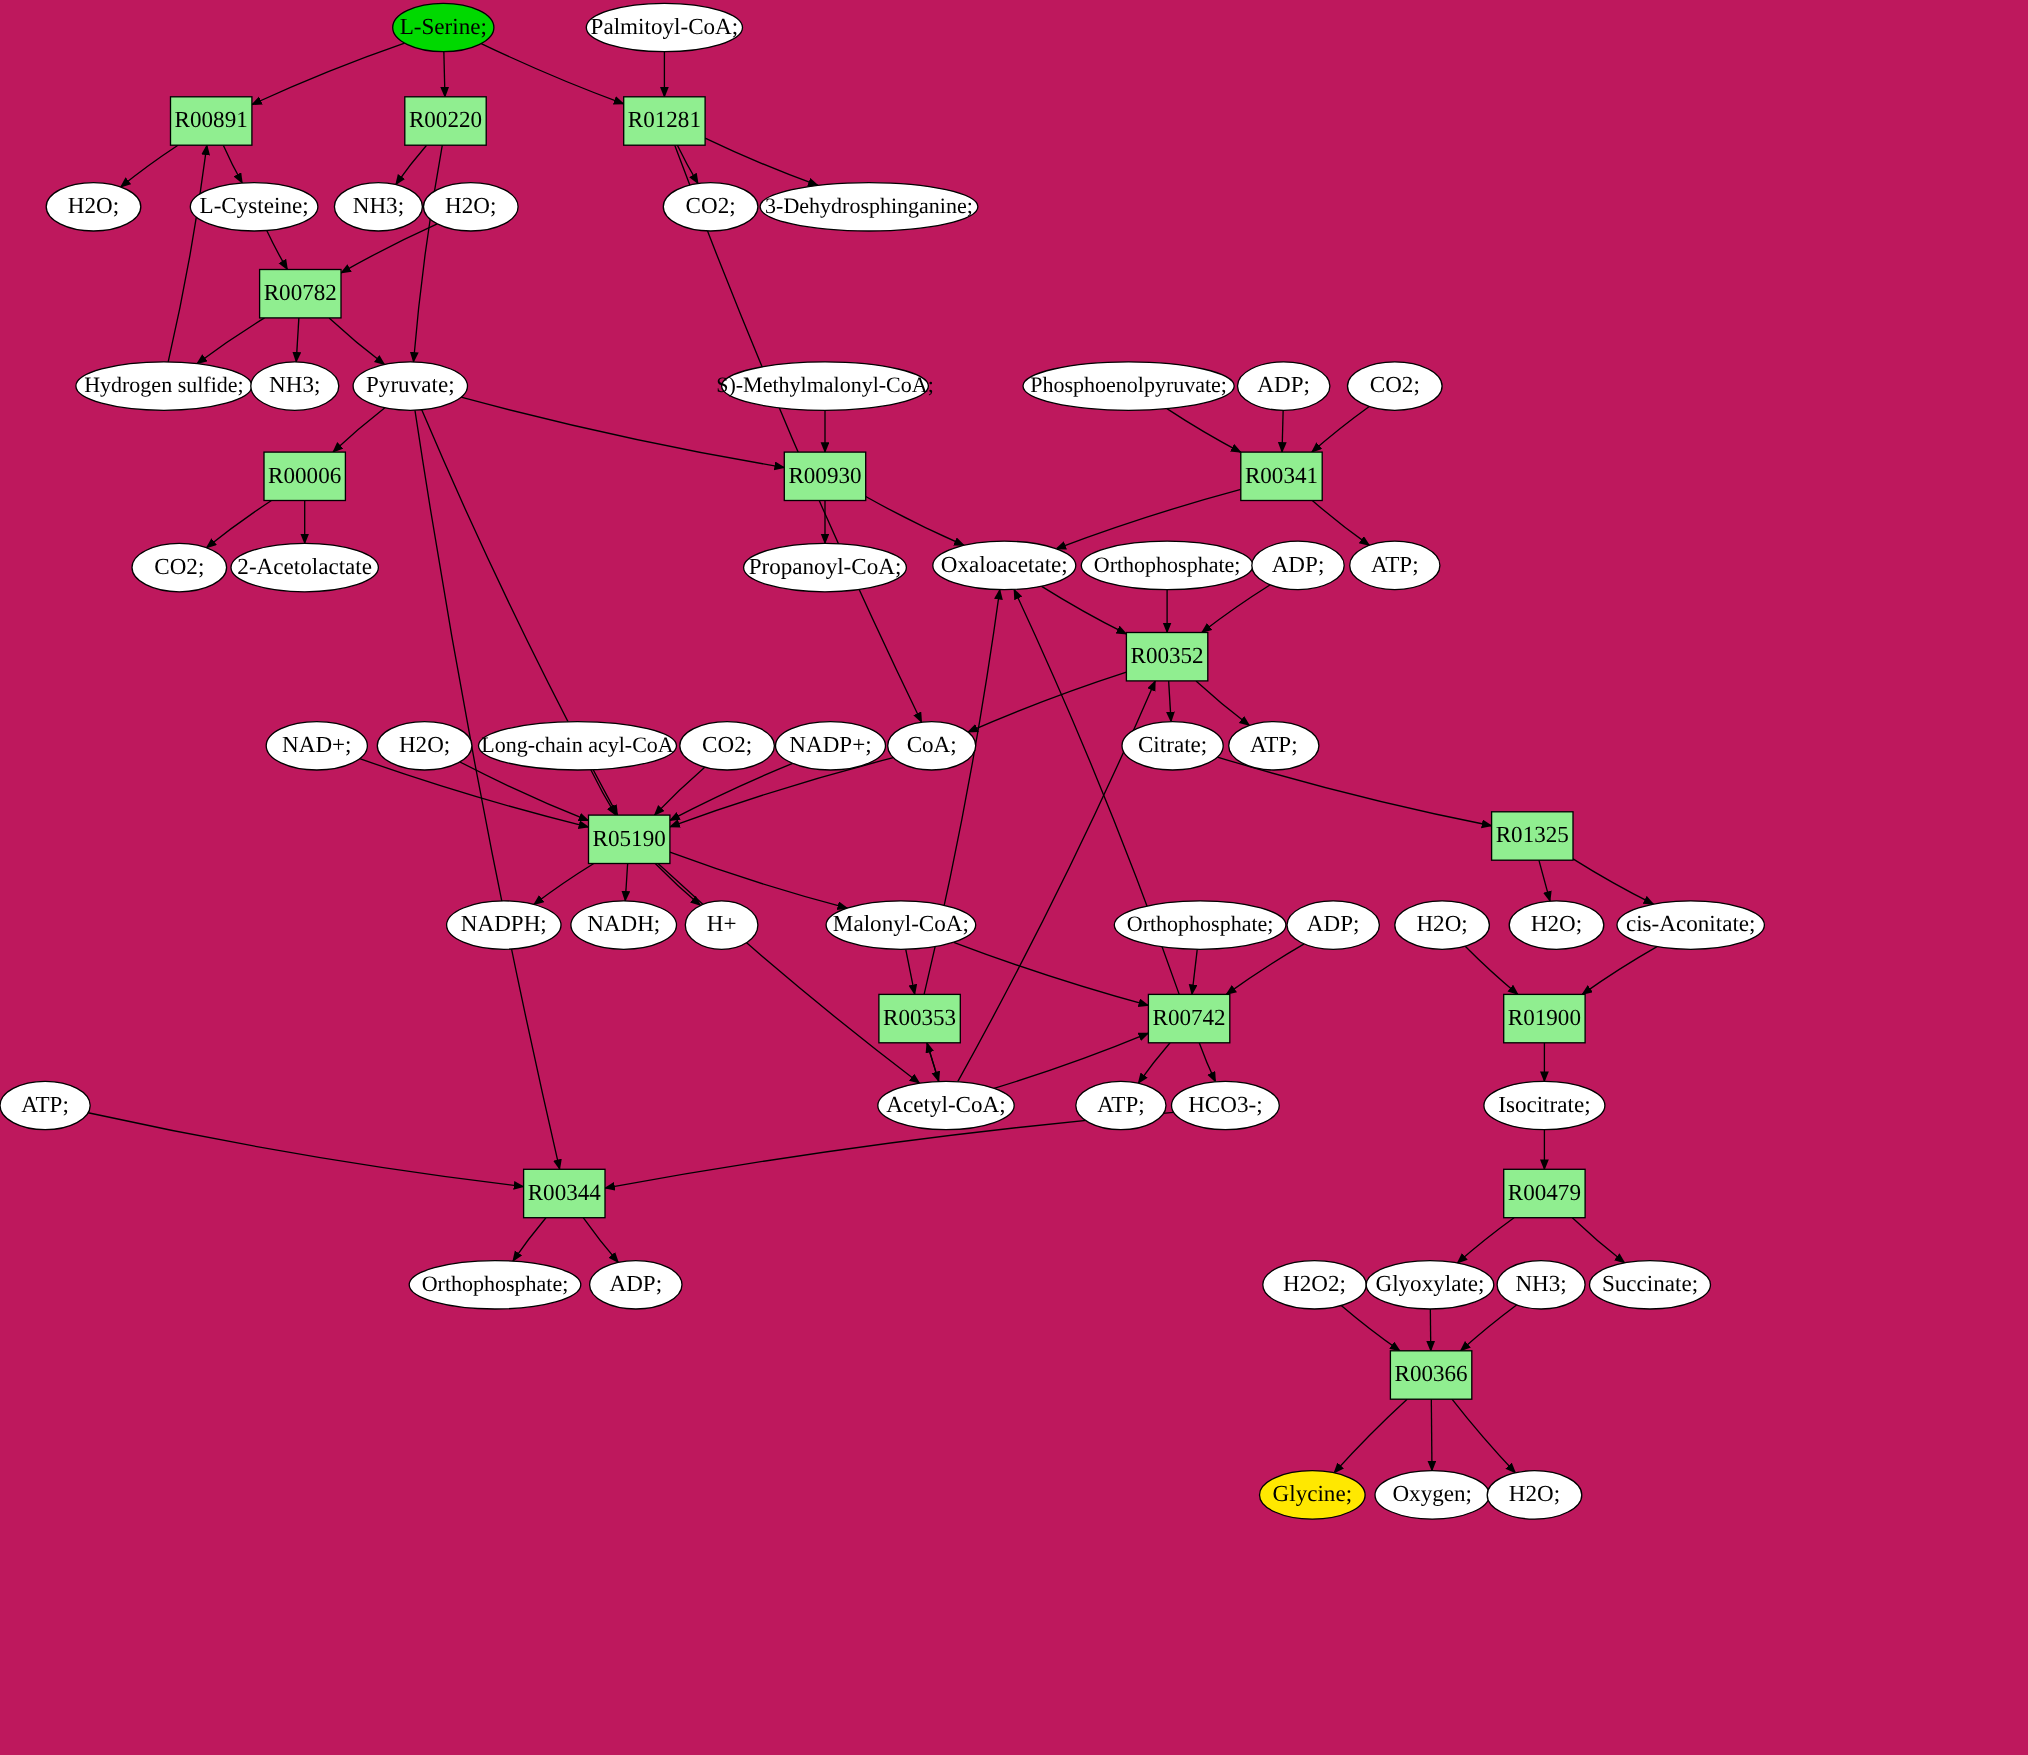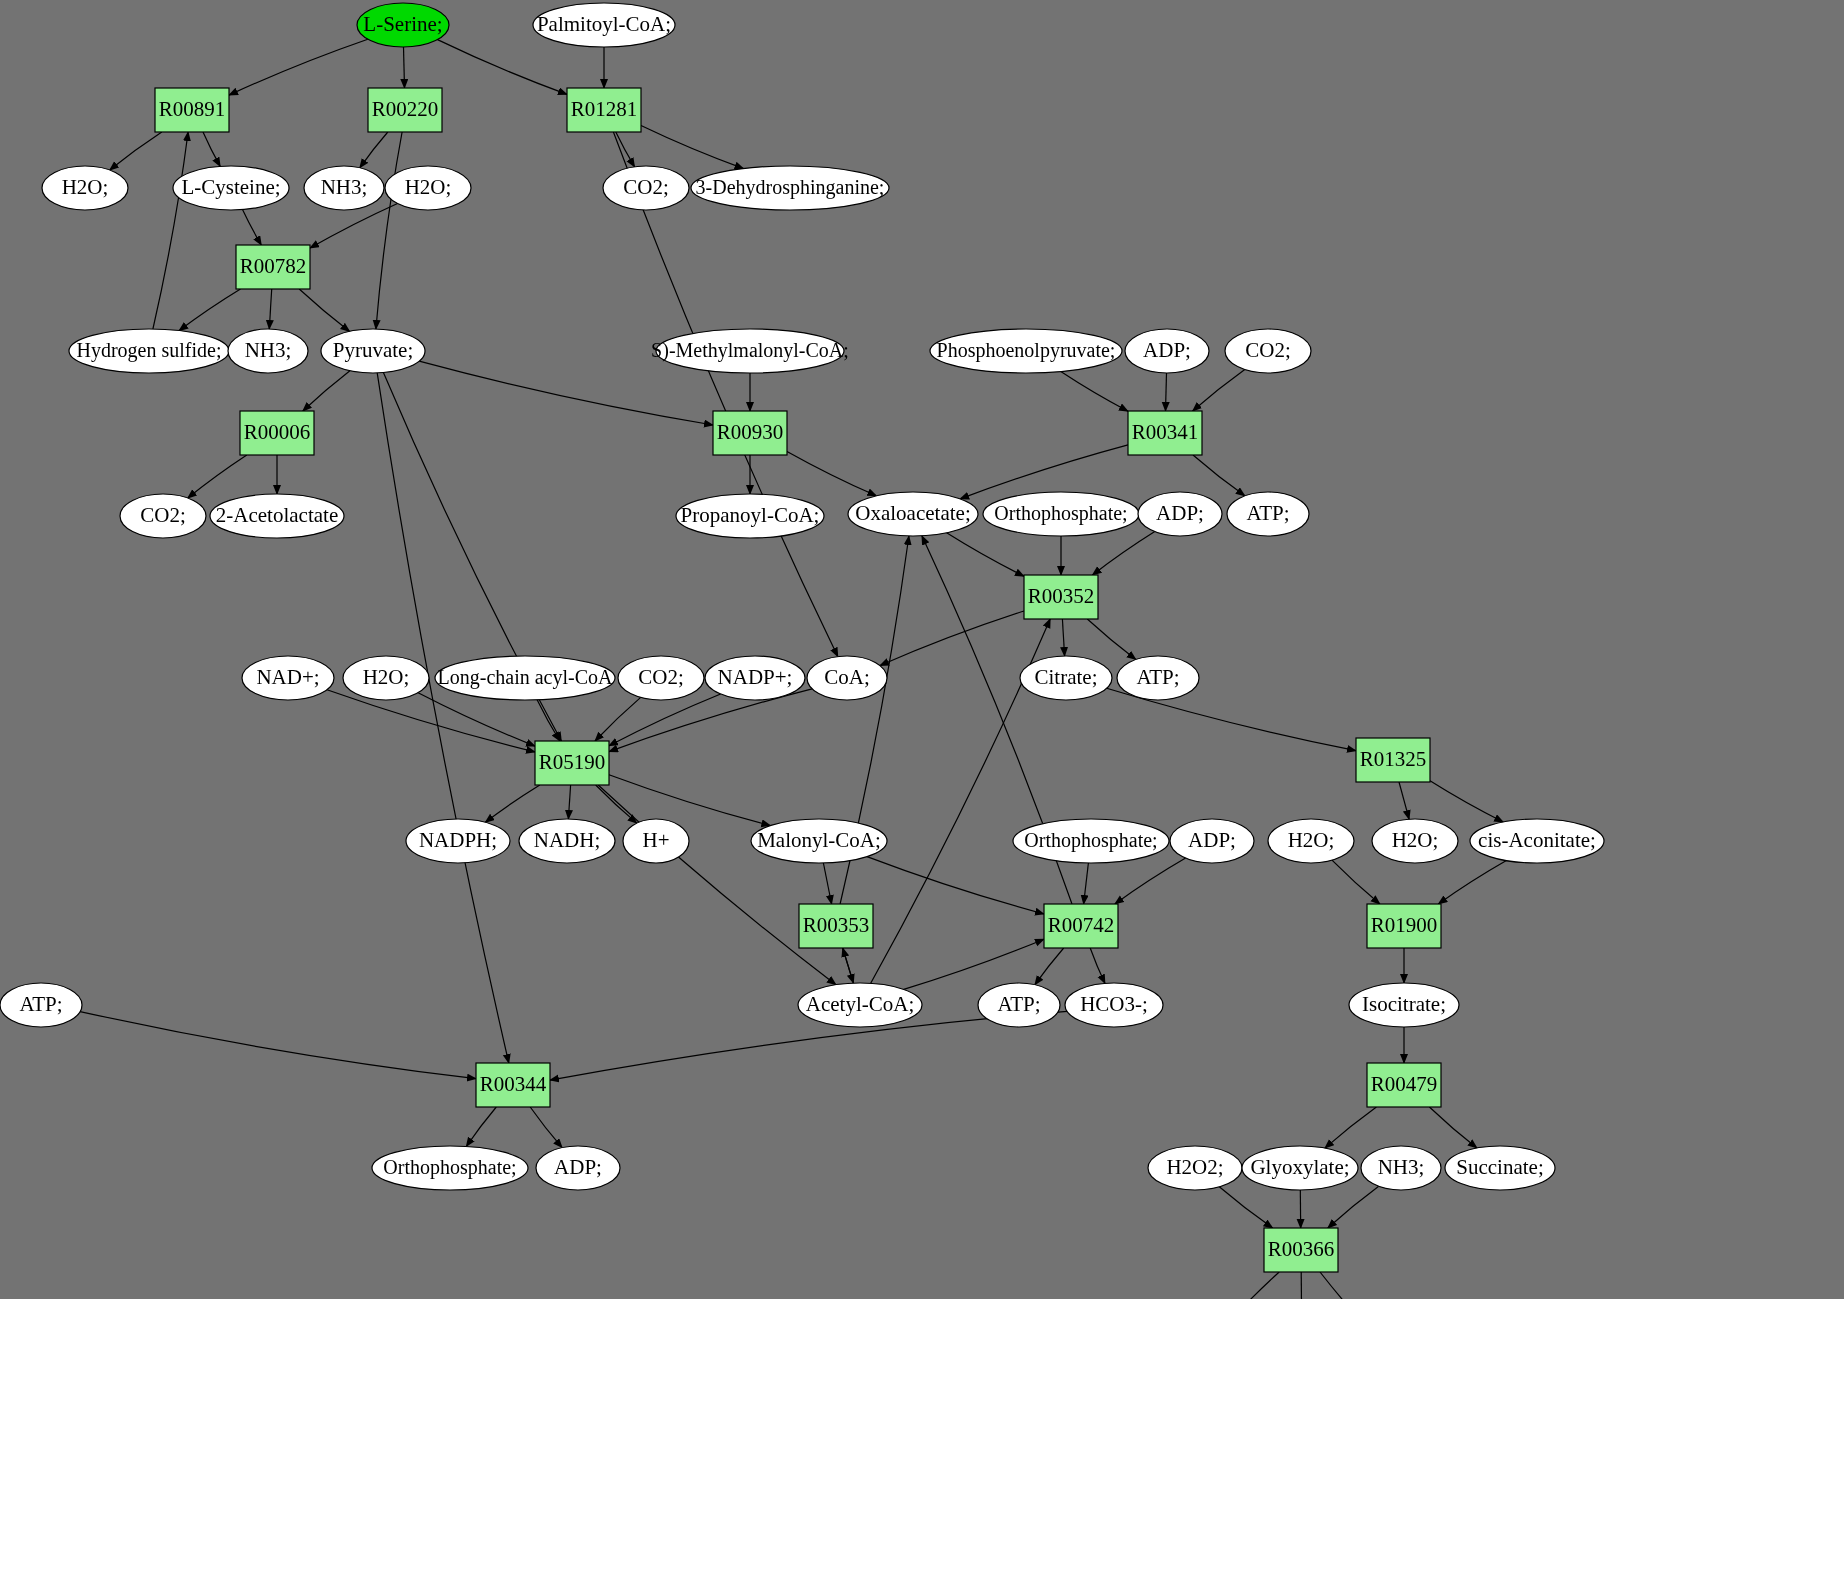--- a/index.html
+++ b/index.html
@@ -1,17 +1,17 @@
 <!DOCTYPE html>
 <html><head>
 <meta charset="utf-8">
 <style>
   html,body{margin:0;padding:0;background:#ffffff;}
   body{font-family:"Liberation Serif", serif;}
-  #canvas{position:relative;width:1844px;height:1299px;background:#737373;}
+  #canvas{position:relative;width:1844px;height:1595px;background:#be185d;}
   svg{position:absolute;left:0;top:0;width:1844px;height:1595px;}
   .edge{fill:none;stroke:#000;stroke-width:1.2px;}
   .arrow{fill:#000;stroke:none;}
   .node-ell{fill:#ffffff;stroke:#000000;stroke-width:1.2px;}
   .node-ell.hl{fill:#00d900;}
   .node-ell.hl2{fill:#ffe800;}
   .node-rect{fill:#90ee90;stroke:#000000;stroke-width:1.2px;}
   .lbl{font-family:"Liberation Serif", serif;font-size:21px;fill:#000;text-anchor:middle;dominant-baseline:middle;}
   .lbl-sm{font-size:20px;}
 </style>

